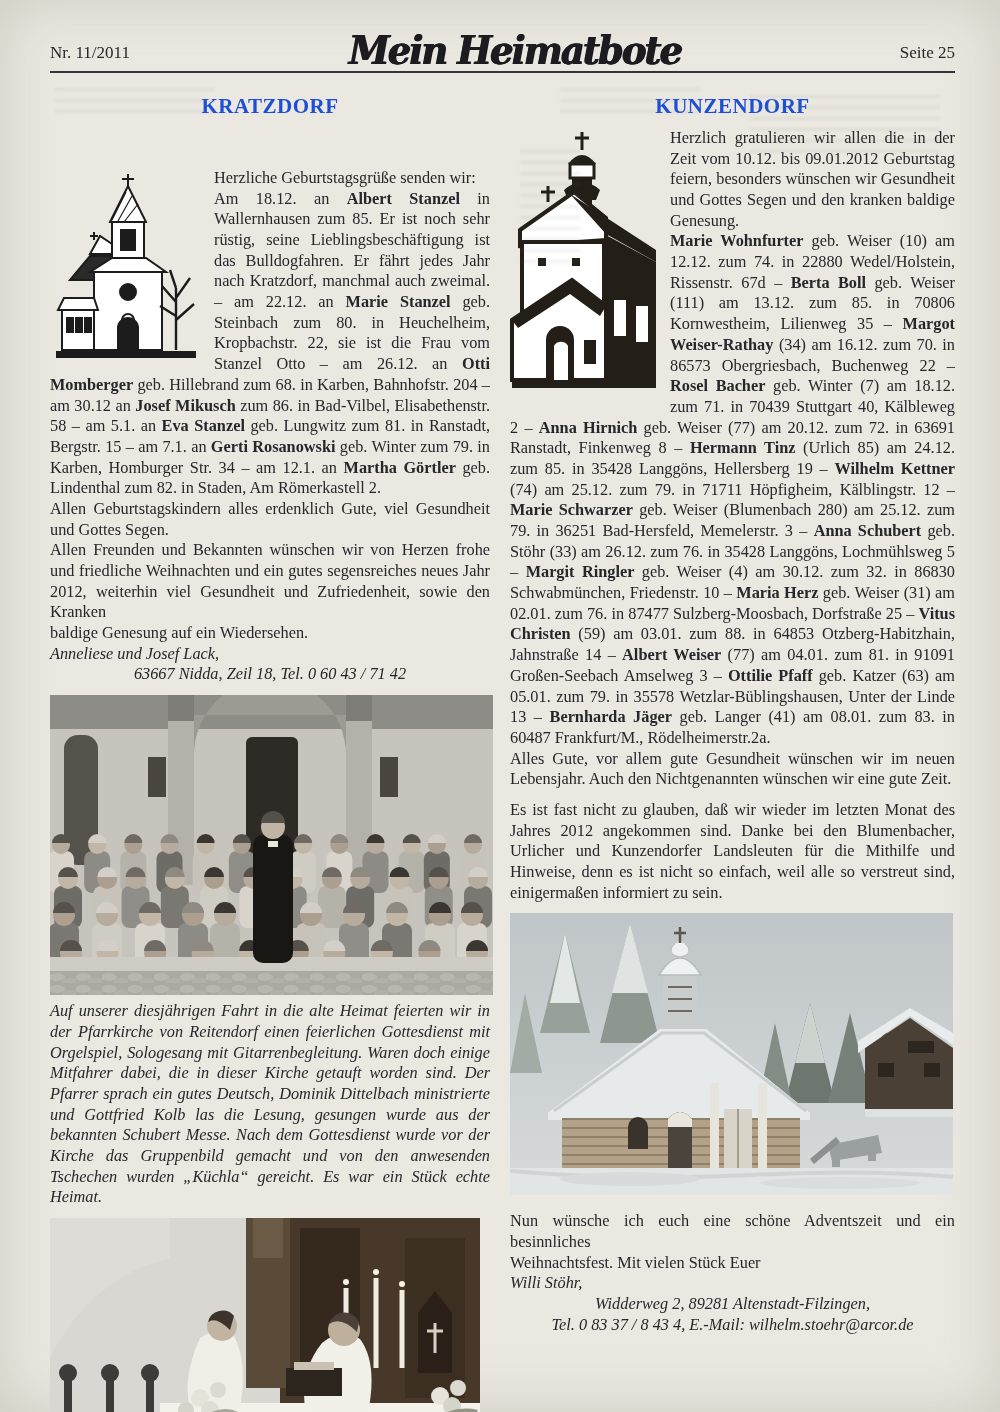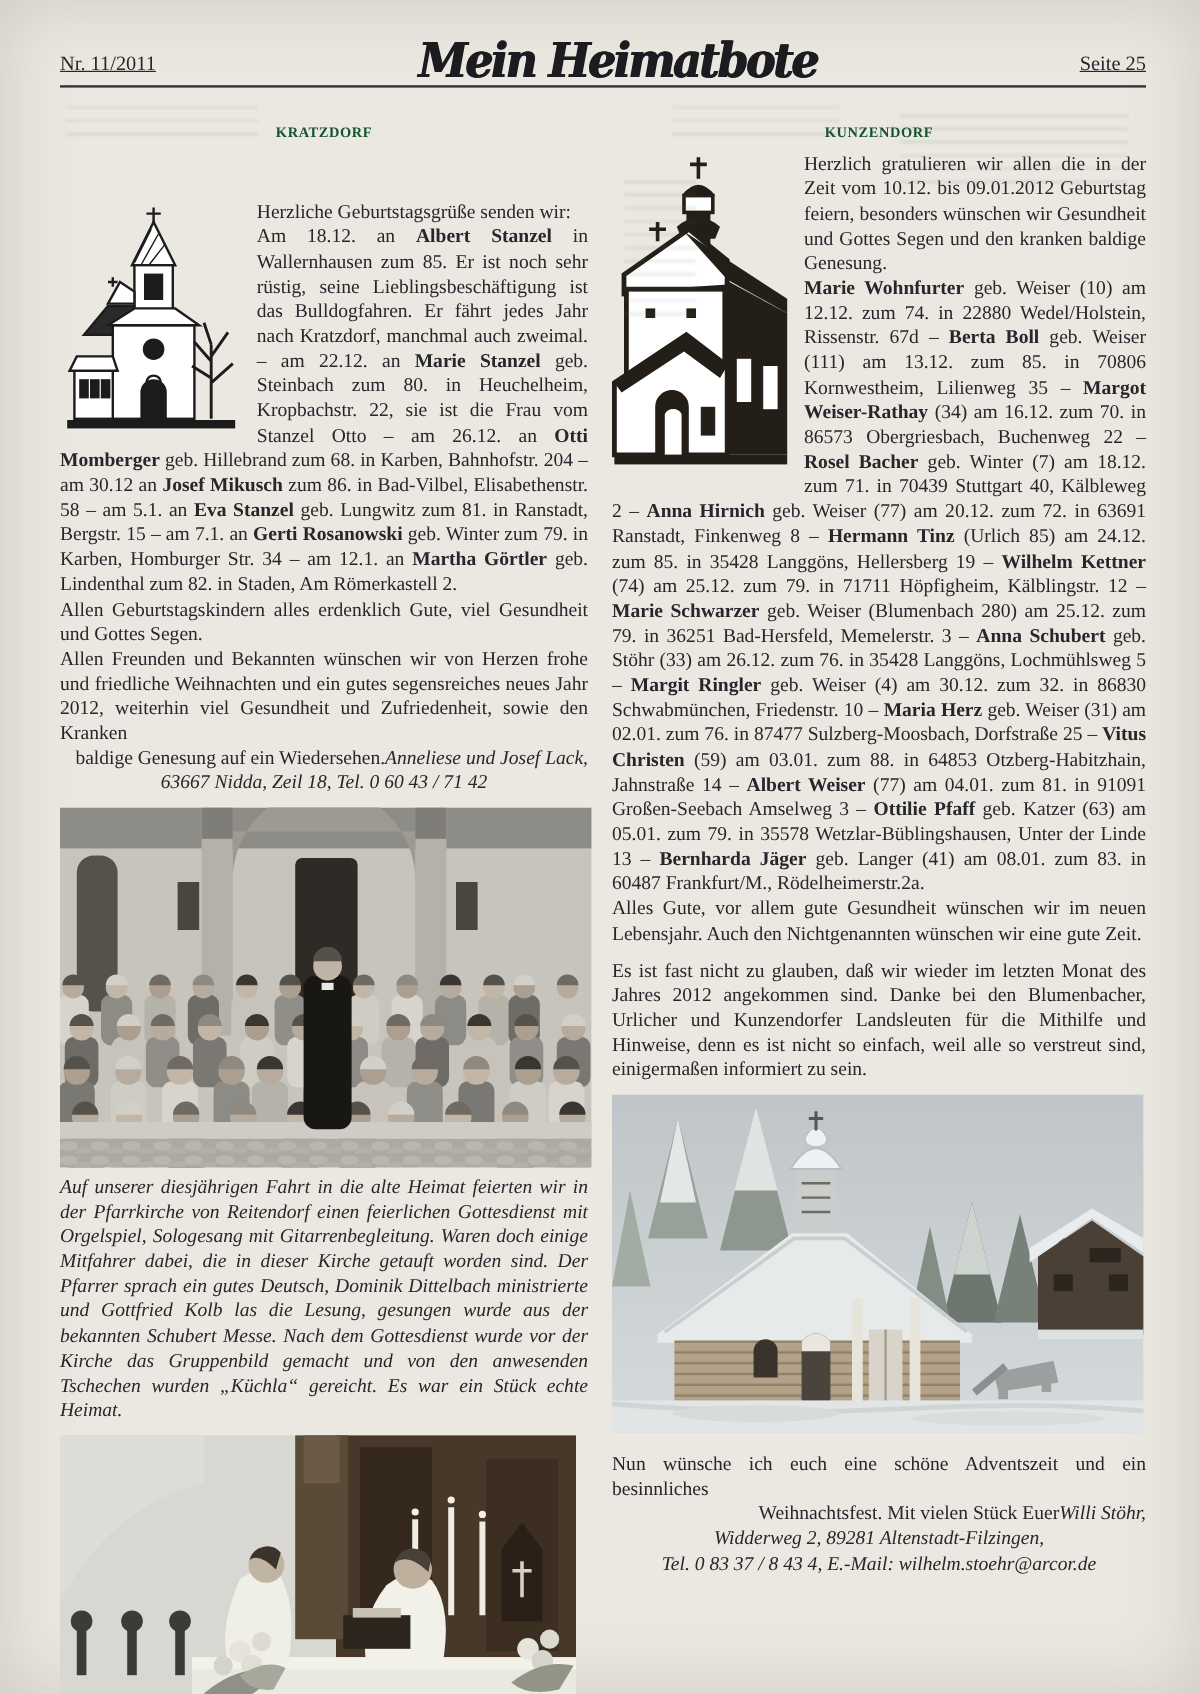--- a/index.html
+++ b/index.html
@@ -12,36 +12,36 @@
     padding:34px 45px 0 50px;
   }
   .bleed{position:absolute; opacity:.10; filter:blur(1.5px); pointer-events:none;
     background:repeating-linear-gradient(180deg,#5d7a62 0 3px,transparent 3px 11px);}
   .b1{left:55px;top:88px;width:160px;height:30px;}
   .b2{left:560px;top:88px;width:140px;height:26px;}
   .b3{left:750px;top:95px;width:190px;height:60px;}
   .b4{left:520px;top:150px;width:60px;height:120px;}
   header{display:flex;align-items:flex-end;justify-content:space-between;
     border-bottom:2px solid #33333a; padding-bottom:8px;}
-  .issue,.pageno{font-size:17px;text-decoration:underline;}
+  .issue,.pageno{font-size:17px;}
   .masthead{
     font-family:"DejaVu Serif",serif; font-weight:bold; font-style:italic;
     font-size:37px; letter-spacing:-2px; line-height:.9; transform:scaleY(1.08);
     text-shadow:.7px 0 0 currentColor,-.4px 0 0 currentColor; color:#1b1b20;
     margin-bottom:-4px;
   }
   .columns{display:flex; gap:20px; margin-top:10px;}
   .col-l{width:440px;} .col-r{width:445px;}
-  h2{font-size:12px; letter-spacing:.5px; text-align:center; margin:20px 0 8px; color:#14532d;}
+  h2{font-size:21px; letter-spacing:.5px; text-align:center; margin:10px 0 8px; color:#1d4ed8;}
   p{margin:0; text-align:justify; hyphens:auto;}
   .preline{white-space:pre-line;margin-top:48px;}
   .float-img{float:left; margin:2px 12px 4px 0;}
   .clear{clear:both;}
   .poem{margin:0; text-align:left;}
-  .sigline{display:flex; justify-content:flex-end; align-items:baseline;}
+  .sigline{display:flex; justify-content:flex-end; align-items:baseline;flex-direction:column;}
   .sigline i{white-space:nowrap;}
   .right-it{text-align:center; font-style:italic;}
   .photo{display:block; margin:10px 0 6px;}
   .caption{font-style:italic;}
   .gap{height:10px;}
   svg{display:block;}
 </style>
 </head>
 <body>
 

